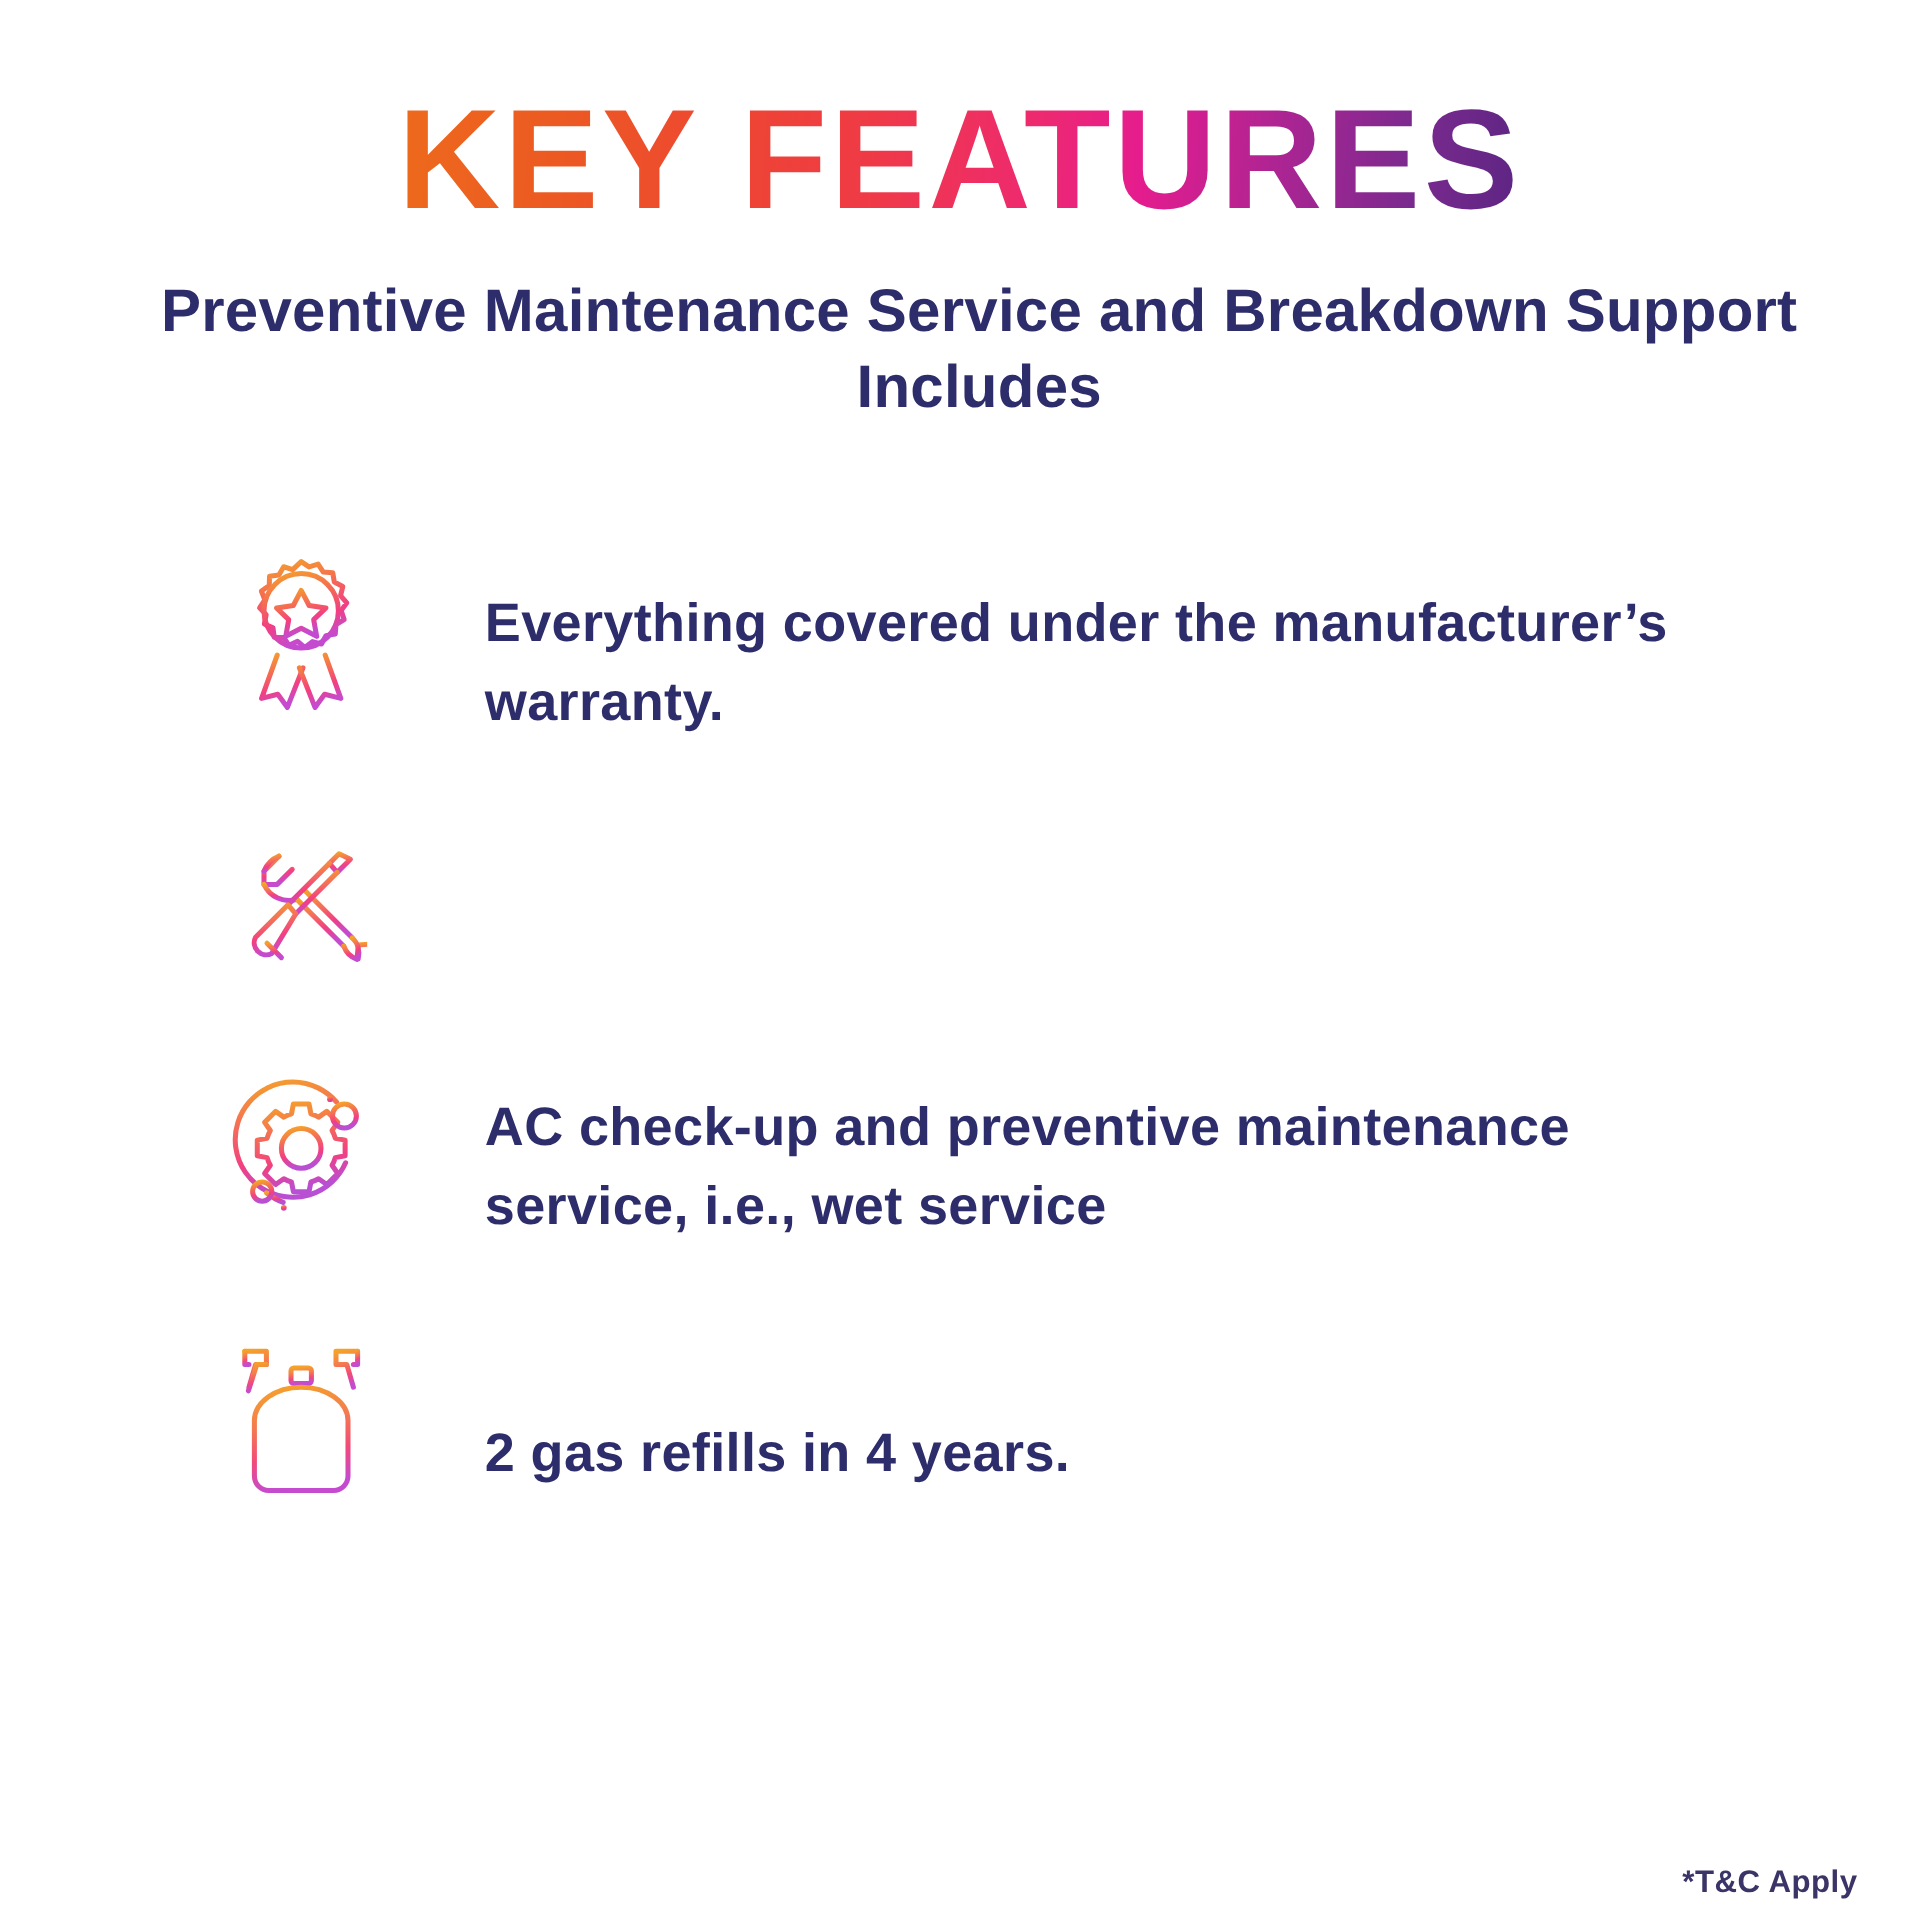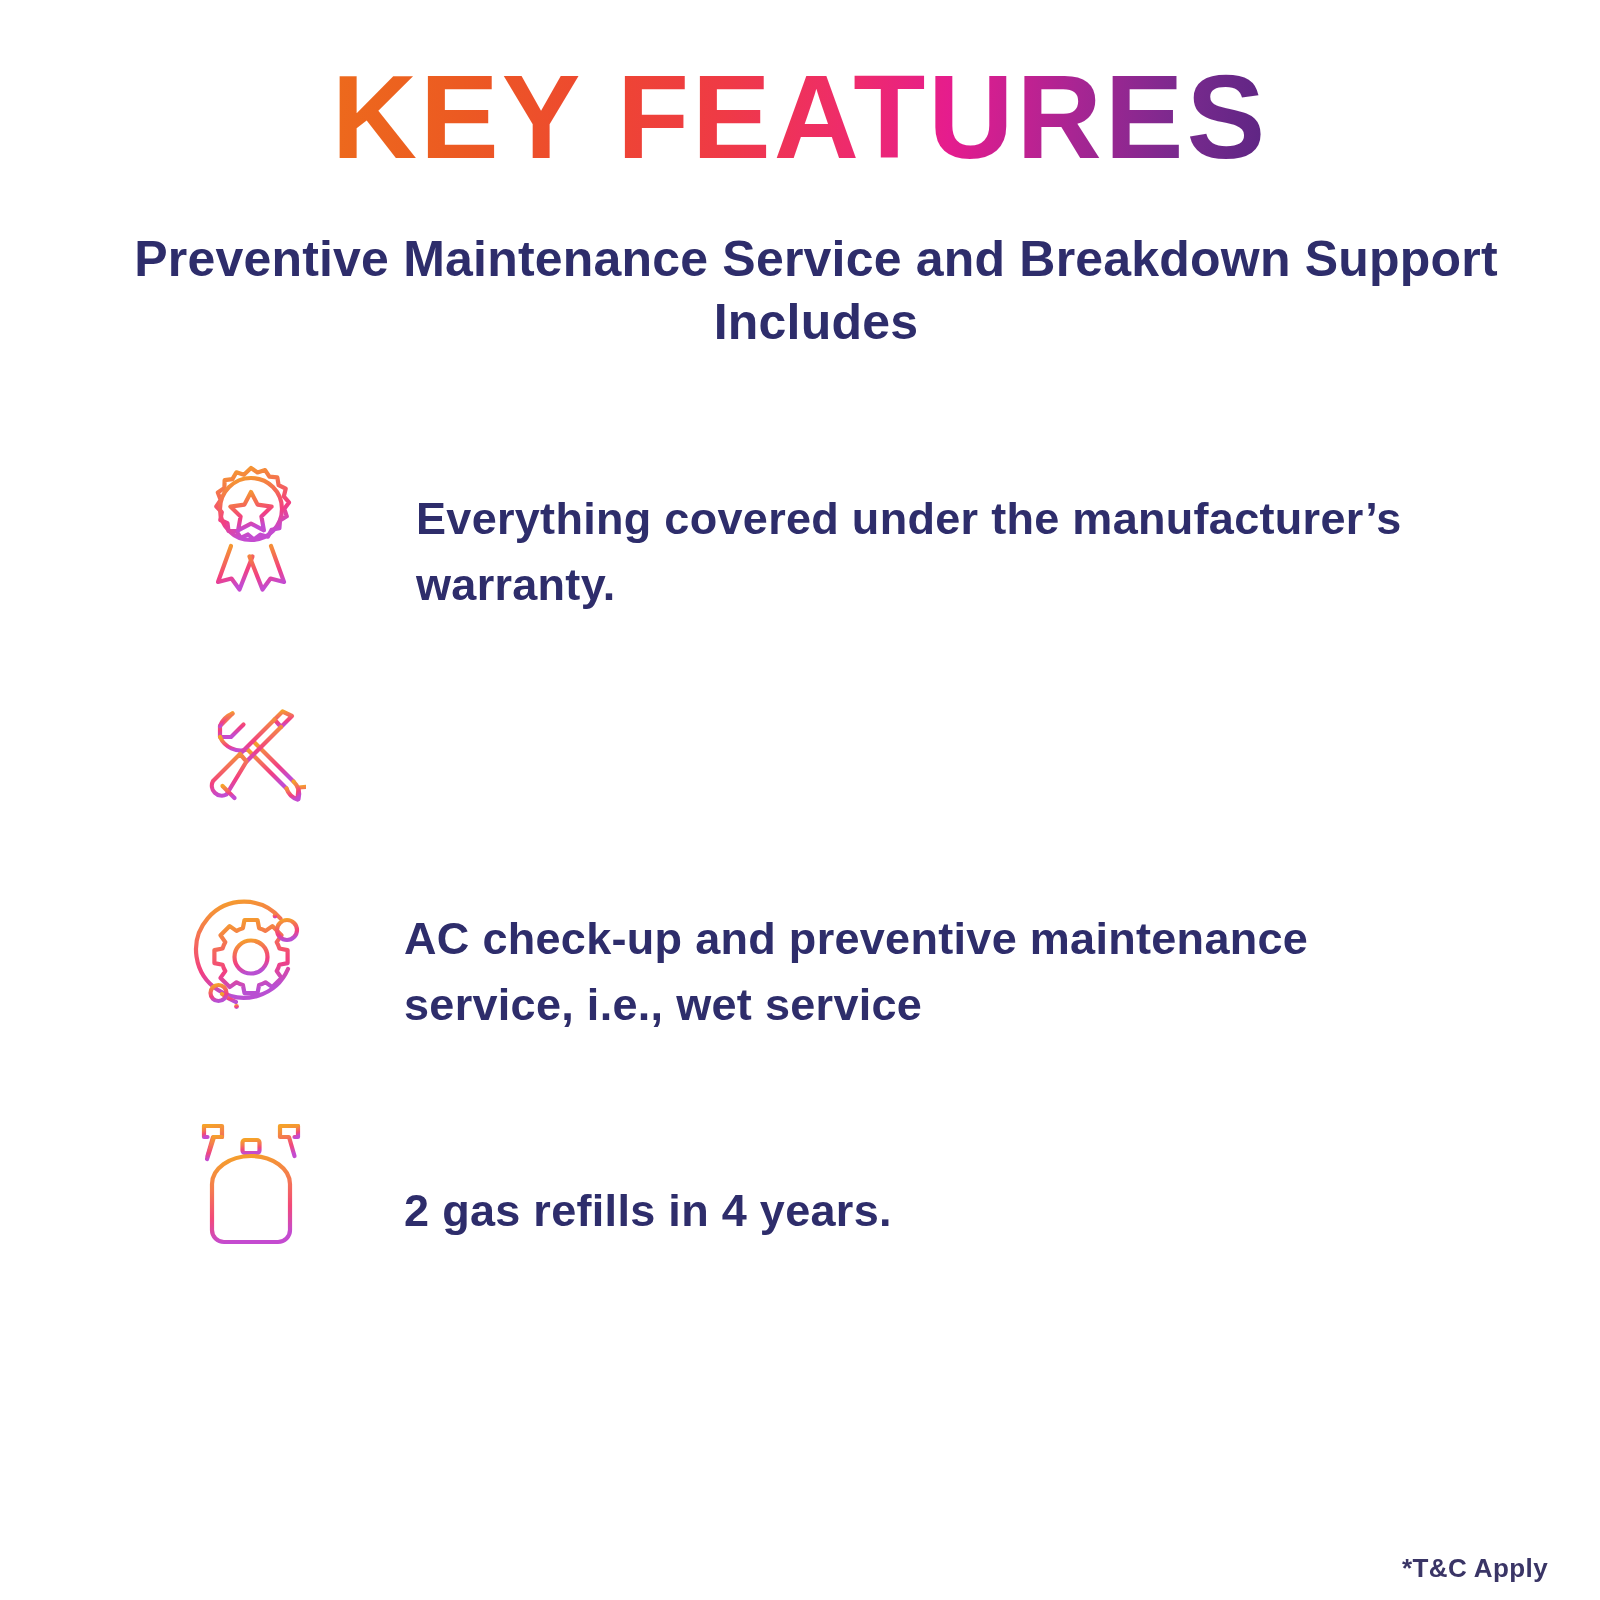--- a/index.html
+++ b/index.html
@@ -31,21 +31,21 @@
     width: 1600px;
     text-align: center;
   }
   .main-title {
     display: inline-block;
     font-family: "Liberation Sans", sans-serif;
     font-size: 118px;
     font-weight: 700;
     letter-spacing: 3px;
     line-height: 1.0;
-    margin: 0;
+    margin: 16px;
     background-image: linear-gradient(95deg,
         #ED6A1C 0%,
         #EC5A22 14%,
         #EE4533 30%,
         #EF3A46 42%,
         #EE2A6E 56%,
         #E51C8E 66%,
         #A82593 79%,
         #7A2A8E 90%,
         #5C2583 100%);
@@ -106,21 +106,21 @@
     font-weight: 600;
     line-height: 1.46;
     letter-spacing: 0.3px;
     color: #2E2D6B;
   }
 
   .row-2 .feature-text { padding-top: 22px; }
   .row-3 .feature-text { padding-top: 10px; }
   .row-4 .feature-text { padding-top: 74px; }
 
-  .row-1 { height: 232px; gap: 12px; }
+  .row-1 { height: 232px; }
   .row-2 { height: 202px; }
   .row-3 { height: 208px; }
   .row-4 { height: 190px; }
 
   .row-2 .feature-icon { padding-top: 6px; }
   .row-3 .feature-icon { padding-top: 0px; }
   .row-4 .feature-icon { padding-top: 12px; }
 
   
   .footnote {

